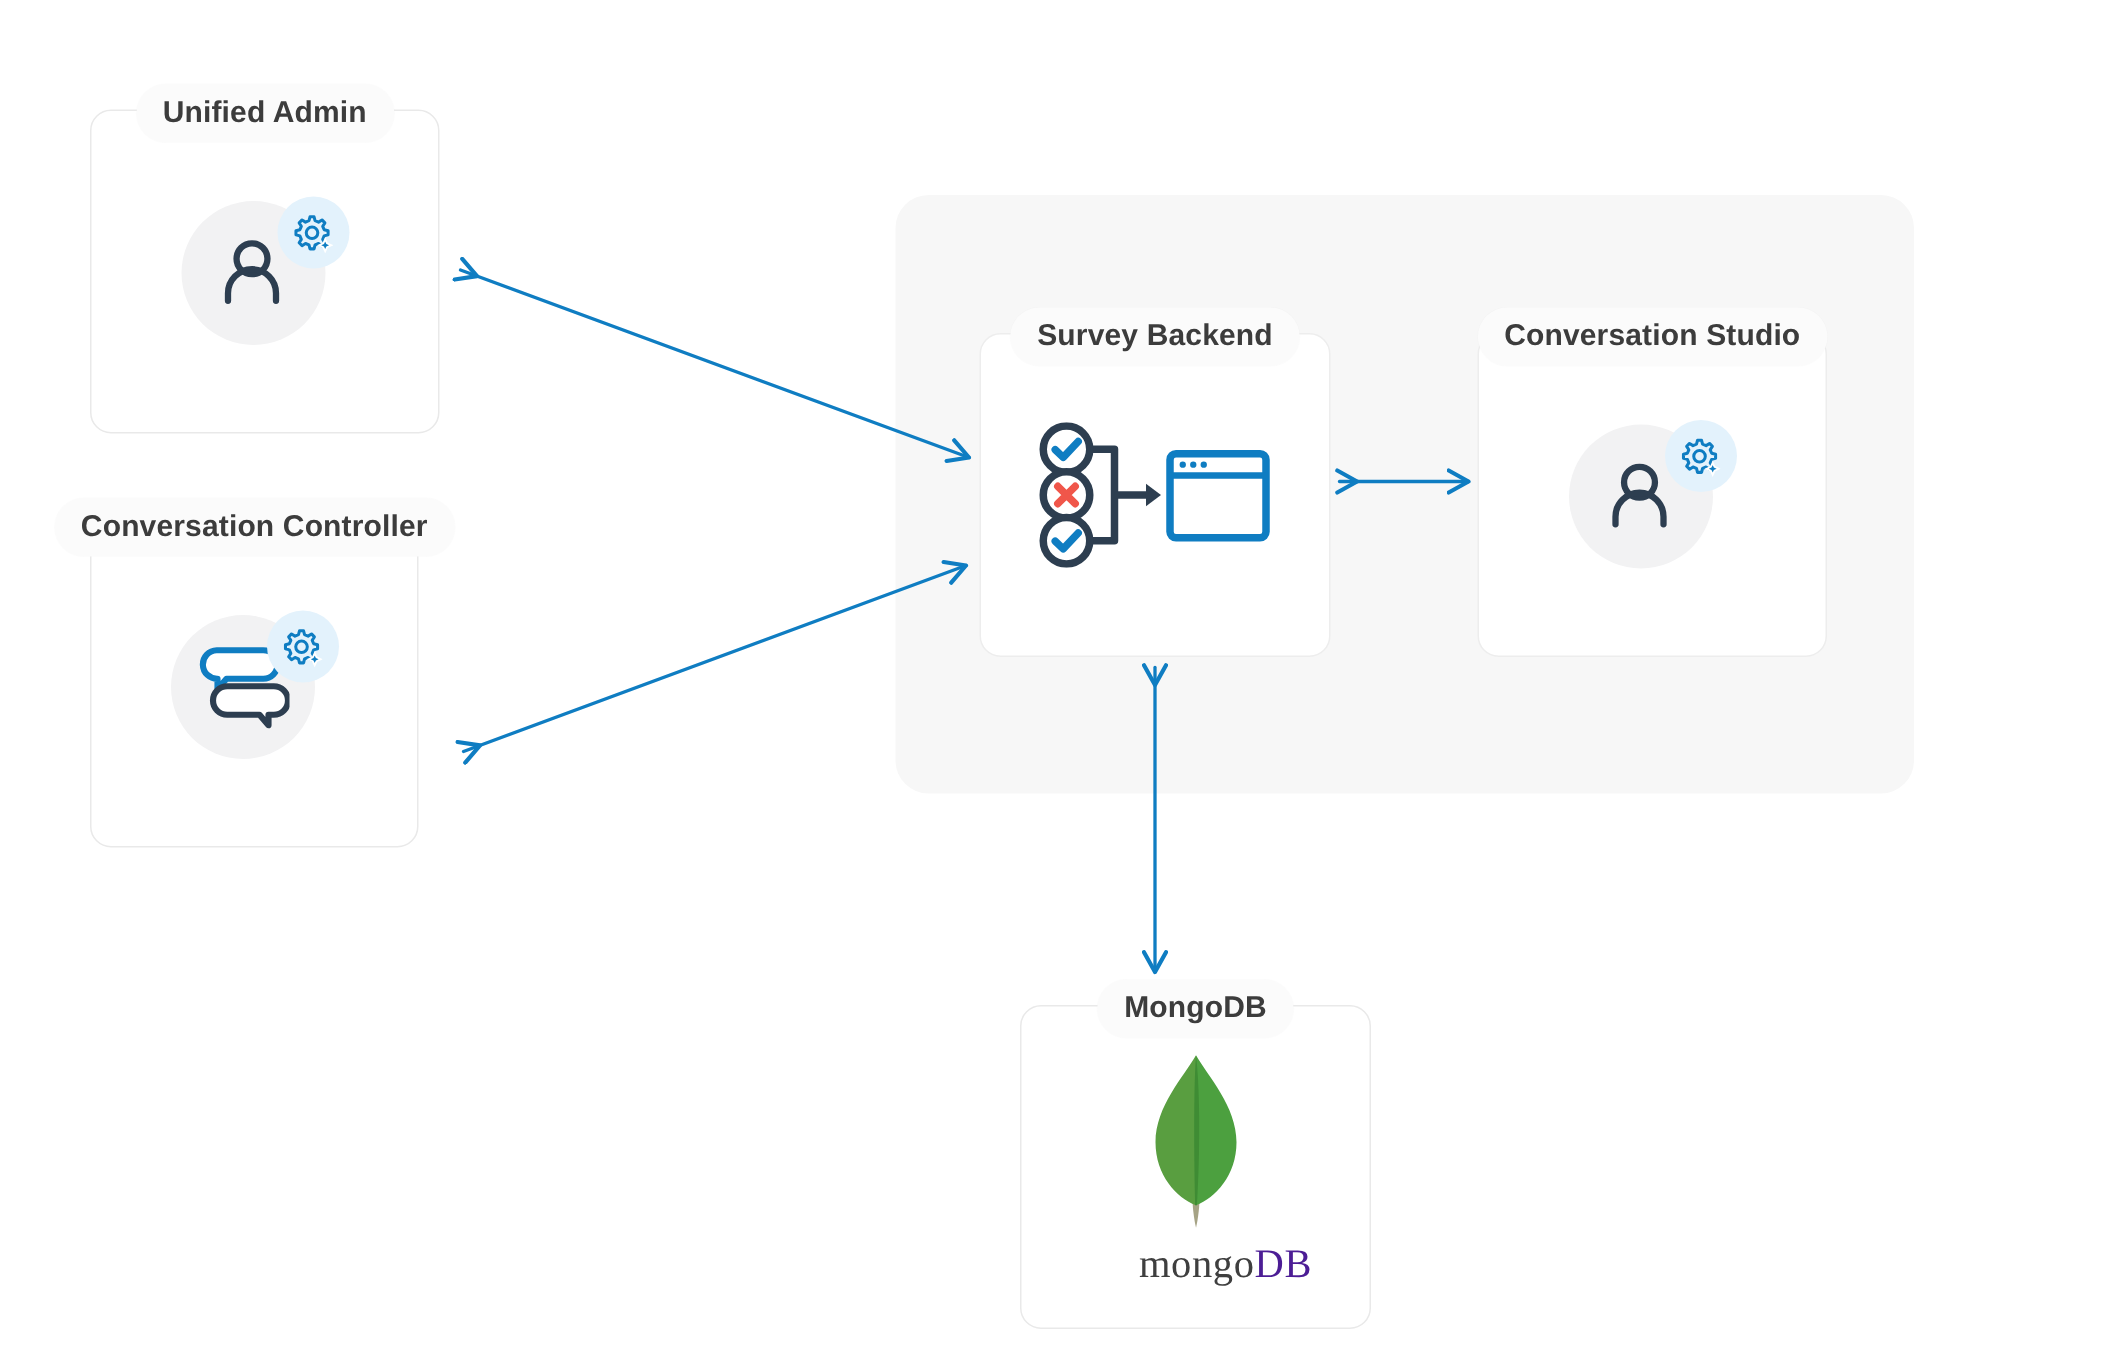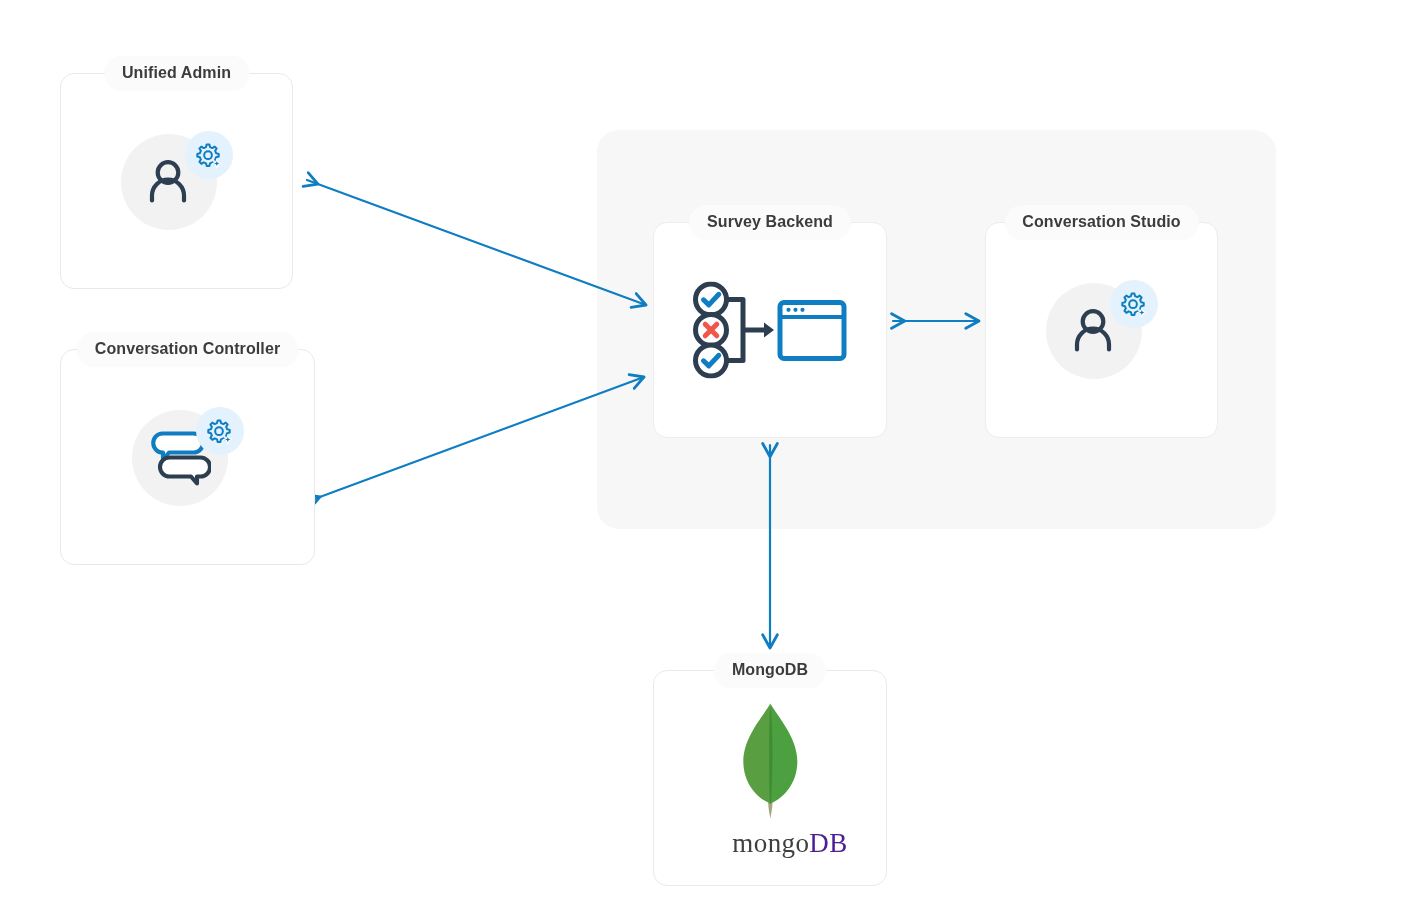--- a/index.html
+++ b/index.html
@@ -41,21 +41,21 @@
 
   
   .node-pill {
     position: absolute;
     top: -18px;
     left: 50%;
     transform: translateX(-50%);
     background: #fbfbfb;
     border-radius: 999px;
     padding: 9px 18px 10px 18px;
-    font-size: 16px;
+    font-size: 20px;
     font-weight: bold;
     color: #3c3c3c;
     white-space: nowrap;
     line-height: 1;
     letter-spacing: 0.1px;
     box-shadow: 0 0 0 0.5px rgba(0,0,0,0.012);
   }
 
   
   .icon-wrap {
@@ -178,21 +178,21 @@
           <g fill="none" stroke="#0f7dc2" stroke-width="2.1" stroke-linejoin="round">
             <path d="M12.1 2.6 L14.9 2.6 L15.6 5.3 L18.0 6.3 L20.4 4.8 L22.4 6.8 L20.9 9.2 L21.9 11.6 L24.6 12.3 L24.6 15.1 L21.9 15.8 L20.9 18.2 L22.4 20.6 L20.4 22.6 L18.0 21.1 L15.6 22.1 L14.9 24.8 L12.1 24.8 L11.4 22.1 L9.0 21.1 L6.6 22.6 L4.6 20.6 L6.1 18.2 L5.1 15.8 L2.4 15.1 L2.4 12.3 L5.1 11.6 L6.1 9.2 L4.6 6.8 L6.6 4.8 L9.0 6.3 L11.4 5.3 Z"></path>
             <circle cx="13.5" cy="13.7" r="4.0"></circle>
           </g>
           <path d="M22.6 18.2 L23.9 21.0 L26.7 22.3 L23.9 23.6 L22.6 26.4 L21.3 23.6 L18.5 22.3 L21.3 21.0 Z" fill="#0f7dc2" stroke="#ffffff" stroke-width="1.3"></path>
         </svg>
       </div>
     </div>
   </div>
 
-  <div class="node-card" id="node-conversation-controller" style="left: 60px; top: 349px; width: 255px; height: 216px;">
+  <div class="node-card" id="node-conversation-controller" style="left: 60px; top: 349px; width: 219px; height: 216px;">
     <div class="node-pill">Conversation Controller</div>
     <div class="icon-wrap">
       <div class="icon-disc"></div>
       <div class="icon-glyph">
         <svg width="62" height="58" viewBox="0 0 62 58">
           <path d="M13.5 4.5 L44.5 4.5 A 9.5 9.5 0 0 1 44.5 23.5 L20 23.5 L14 30.5 L14 23.5 A 9.5 9.5 0 0 1 13.5 4.5 Z" fill="#ffffff" stroke="#0f7dc2" stroke-width="4.1" stroke-linejoin="round"></path>
           <path d="M20.5 28.5 L51.5 28.5 A 9.5 9.5 0 0 1 51.5 47.5 L48 47.5 L48 54.5 L42 47.5 L20.5 47.5 A 9.5 9.5 0 0 1 20.5 28.5 Z" fill="#ffffff" stroke="#2d3e50" stroke-width="4.1" stroke-linejoin="round"></path>
         </svg>
       </div>
       <div class="gear-badge">
@@ -247,21 +247,21 @@
           <g fill="none" stroke="#0f7dc2" stroke-width="2.1" stroke-linejoin="round">
             <path d="M12.1 2.6 L14.9 2.6 L15.6 5.3 L18.0 6.3 L20.4 4.8 L22.4 6.8 L20.9 9.2 L21.9 11.6 L24.6 12.3 L24.6 15.1 L21.9 15.8 L20.9 18.2 L22.4 20.6 L20.4 22.6 L18.0 21.1 L15.6 22.1 L14.9 24.8 L12.1 24.8 L11.4 22.1 L9.0 21.1 L6.6 22.6 L4.6 20.6 L6.1 18.2 L5.1 15.8 L2.4 15.1 L2.4 12.3 L5.1 11.6 L6.1 9.2 L4.6 6.8 L6.6 4.8 L9.0 6.3 L11.4 5.3 Z"></path>
             <circle cx="13.5" cy="13.7" r="4.0"></circle>
           </g>
           <path d="M22.6 18.2 L23.9 21.0 L26.7 22.3 L23.9 23.6 L22.6 26.4 L21.3 23.6 L18.5 22.3 L21.3 21.0 Z" fill="#0f7dc2" stroke="#ffffff" stroke-width="1.3"></path>
         </svg>
       </div>
     </div>
   </div>
 
-  <div class="node-card" id="node-mongodb" style="left: 653px; top: 670px; width: 234px; height: 216px;">
+  <div class="node-card" id="node-mongodb" style="left: 680px; top: 670px; width: 234px; height: 216px;">
     <div class="node-pill">MongoDB</div>
     <div class="mongo-block">
       <svg width="82" height="124" viewBox="0 0 82 124">
         <path d="M41 119 C 39.4 112 38.6 104 38.6 98 L 43.4 98 C 43.4 104 42.6 112 41 119 Z" fill="#a6a385"></path>
         <path d="M41 4 C 49 18 68 38 68 62 C 68 84 54 99 41 104 Z" fill="#4ca03f"></path>
         <path d="M41 4 C 33 18 14 38 14 62 C 14 84 28 99 41 104 Z" fill="#599e40"></path>
         <path d="M41 4 C 43.2 22 44.2 60 41.6 104 L 40.4 104 C 39.4 62 39.6 22 41 4 Z" fill="#3f8c34"></path>
       </svg>
       <div class="mongo-word">
         <span class="m-dark">mongo</span><span class="m-light">DB</span>

